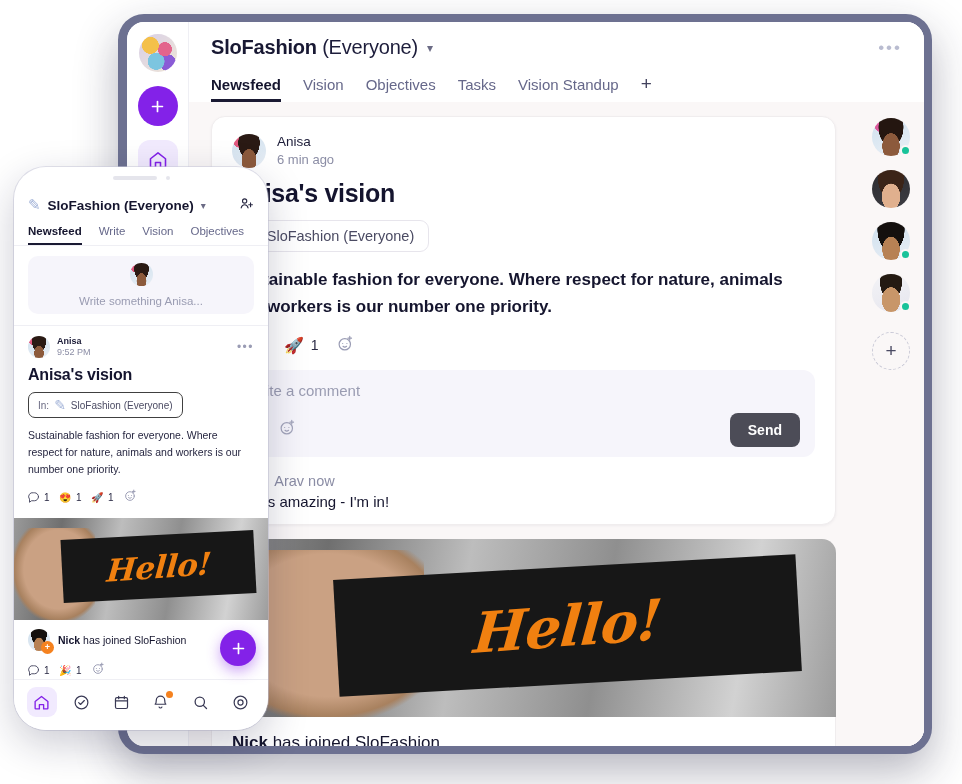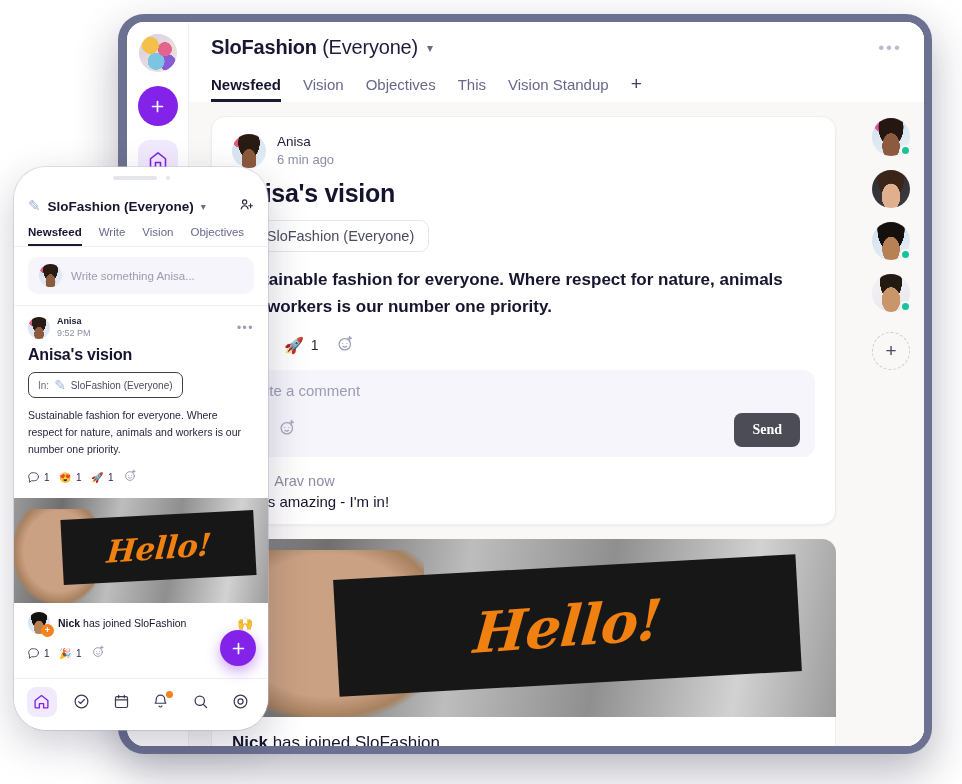--- a/index.html
+++ b/index.html
@@ -99,21 +99,21 @@
   .rx-add { color: #9a9cb4; font-size: 16px; cursor: pointer; }
 
   .comment-box { background: #f6f5fb; border-radius: 12px; padding: 12px 15px 10px 15px; margin-top: 14px; }
   .comment-ph { font-size: 15px; color: #9a9cb2; }
   .comment-tools { display: flex; align-items: center; gap: 15px; margin-top: 14px; }
   .ct-icon { color: #a3a5bb; font-size: 16px; cursor: pointer; }
   .send-btn {
     margin-left: auto; background: #4c4c57; color: #fff;
     border: none; border-radius: 8px; padding: 9px 18px;
     font-size: 14px; font-weight: 700; cursor: pointer;
-    font-family: Liberation Serif, serif;
+    font-family: Liberation Sans, sans-serif;
   }
   .reply { margin-top: 16px; }
   .reply-head { font-size: 14.5px; color: #15152e; }
   .reply-head b { font-weight: 700; }
   .reply-head .t { color: #8b8da5; font-weight: 400; margin-left: 6px; }
   .reply-text { font-size: 15px; color: #15152e; margin-top: 4px; }
 
   .hero { border-radius: 14px 14px 0 0; overflow: hidden; height: 178px; position: relative;
     background: linear-gradient(100deg,#9a9a9a 0%,#6f6f6f 18%,#bdbdbd 40%,#8f8f8f 62%,#d2d2d2 84%,#9c9c9c 100%);
   }
@@ -169,21 +169,21 @@
   .notch-speaker { width: 44px; height: 4px; border-radius: 3px; background: #e5e5ec; }
   .notch-cam { width: 4px; height: 4px; border-radius: 50%; background: #e5e5ec; }
   .ph-head { display: flex; align-items: center; gap: 7px; padding: 8px 14px 0 14px; }
   .ph-mark { color: #9fb0d6; font-size: 15px; }
   .ph-title { font-size: 13.5px; font-weight: 700; color: #15152e; }
   .ph-chev { color: #6b6b85; font-size: 10px; cursor: pointer; }
   .ph-adduser { margin-left: auto; color: #2a2a44; font-size: 14px; cursor: pointer; }
   .ph-tabs { display: flex; gap: 17px; padding: 11px 14px 0 14px; border-bottom: 1px solid #efeff4; overflow: hidden; }
   .ph-tab { font-size: 11.5px; color: #66688a; padding-bottom: 8px; white-space: nowrap; cursor: pointer; }
   .ph-tab.active { color: #15152e; font-weight: 700; box-shadow: inset 0 -2px 0 0 #1a1a33; }
-  .ph-compose { display: flex; align-items: center; gap: 9px; background: #f6f5fb; border-radius: 10px; margin: 10px 14px 0 14px; padding: 7px 11px; }
+  .ph-compose { display: flex; align-items: center; gap: 9px; background: #f6f5fb; border-radius: 10px; margin: 10px 14px 0 14px; padding: 7px 11px; flex-direction: column; }
   .ph-compose .avatar { width: 23px; height: 23px; }
   .ph-compose .ph { font-size: 11.5px; color: #9a9cb2; }
   .ph-divider { height: 1px; background: #efeff4; margin-top: 11px; }
   .ph-post { padding: 10px 14px 0 14px; }
   .ph-post-head { display: flex; align-items: center; gap: 7px; }
   .ph-name { font-size: 9px; color: #1c1c38; font-weight: 600; line-height: 1.3; }
   .ph-time { font-size: 9px; color: #8b8da5; line-height: 1.3; }
   .ph-dots { margin-left: auto; color: #9a9cb4; letter-spacing: 1.5px; font-size: 12px; cursor: pointer; }
   .ph-title2 { font-size: 16px; font-weight: 700; color: #14142e; margin: 7px 0 8px 0; letter-spacing: -.2px; }
   .ph-chip { display: inline-flex; align-items: center; gap: 5px; border: 1px solid #404040; border-radius: 7px; padding: 4px 9px; font-size: 10px; color: #4b4b63; }
@@ -246,21 +246,21 @@
             <b>SloFashion</b>
             <span class="sub">(Everyone)</span>
           </div>
           <span class="chev">▾</span>
           <span class="topbar-dots">•••</span>
         </div>
         <div class="tabs">
           <div class="tab active">Newsfeed</div>
           <div class="tab">Vision</div>
           <div class="tab">Objectives</div>
-          <div class="tab">This</div>
+          <div class="tab">Tasks</div>
           <div class="tab">Vision Standup</div>
           <div class="tab-plus">+</div>
         </div>
       </div>
 
       <div class="feed-wrap">
         <div class="feed">
 
           <div class="card">
             <div class="post-head">

